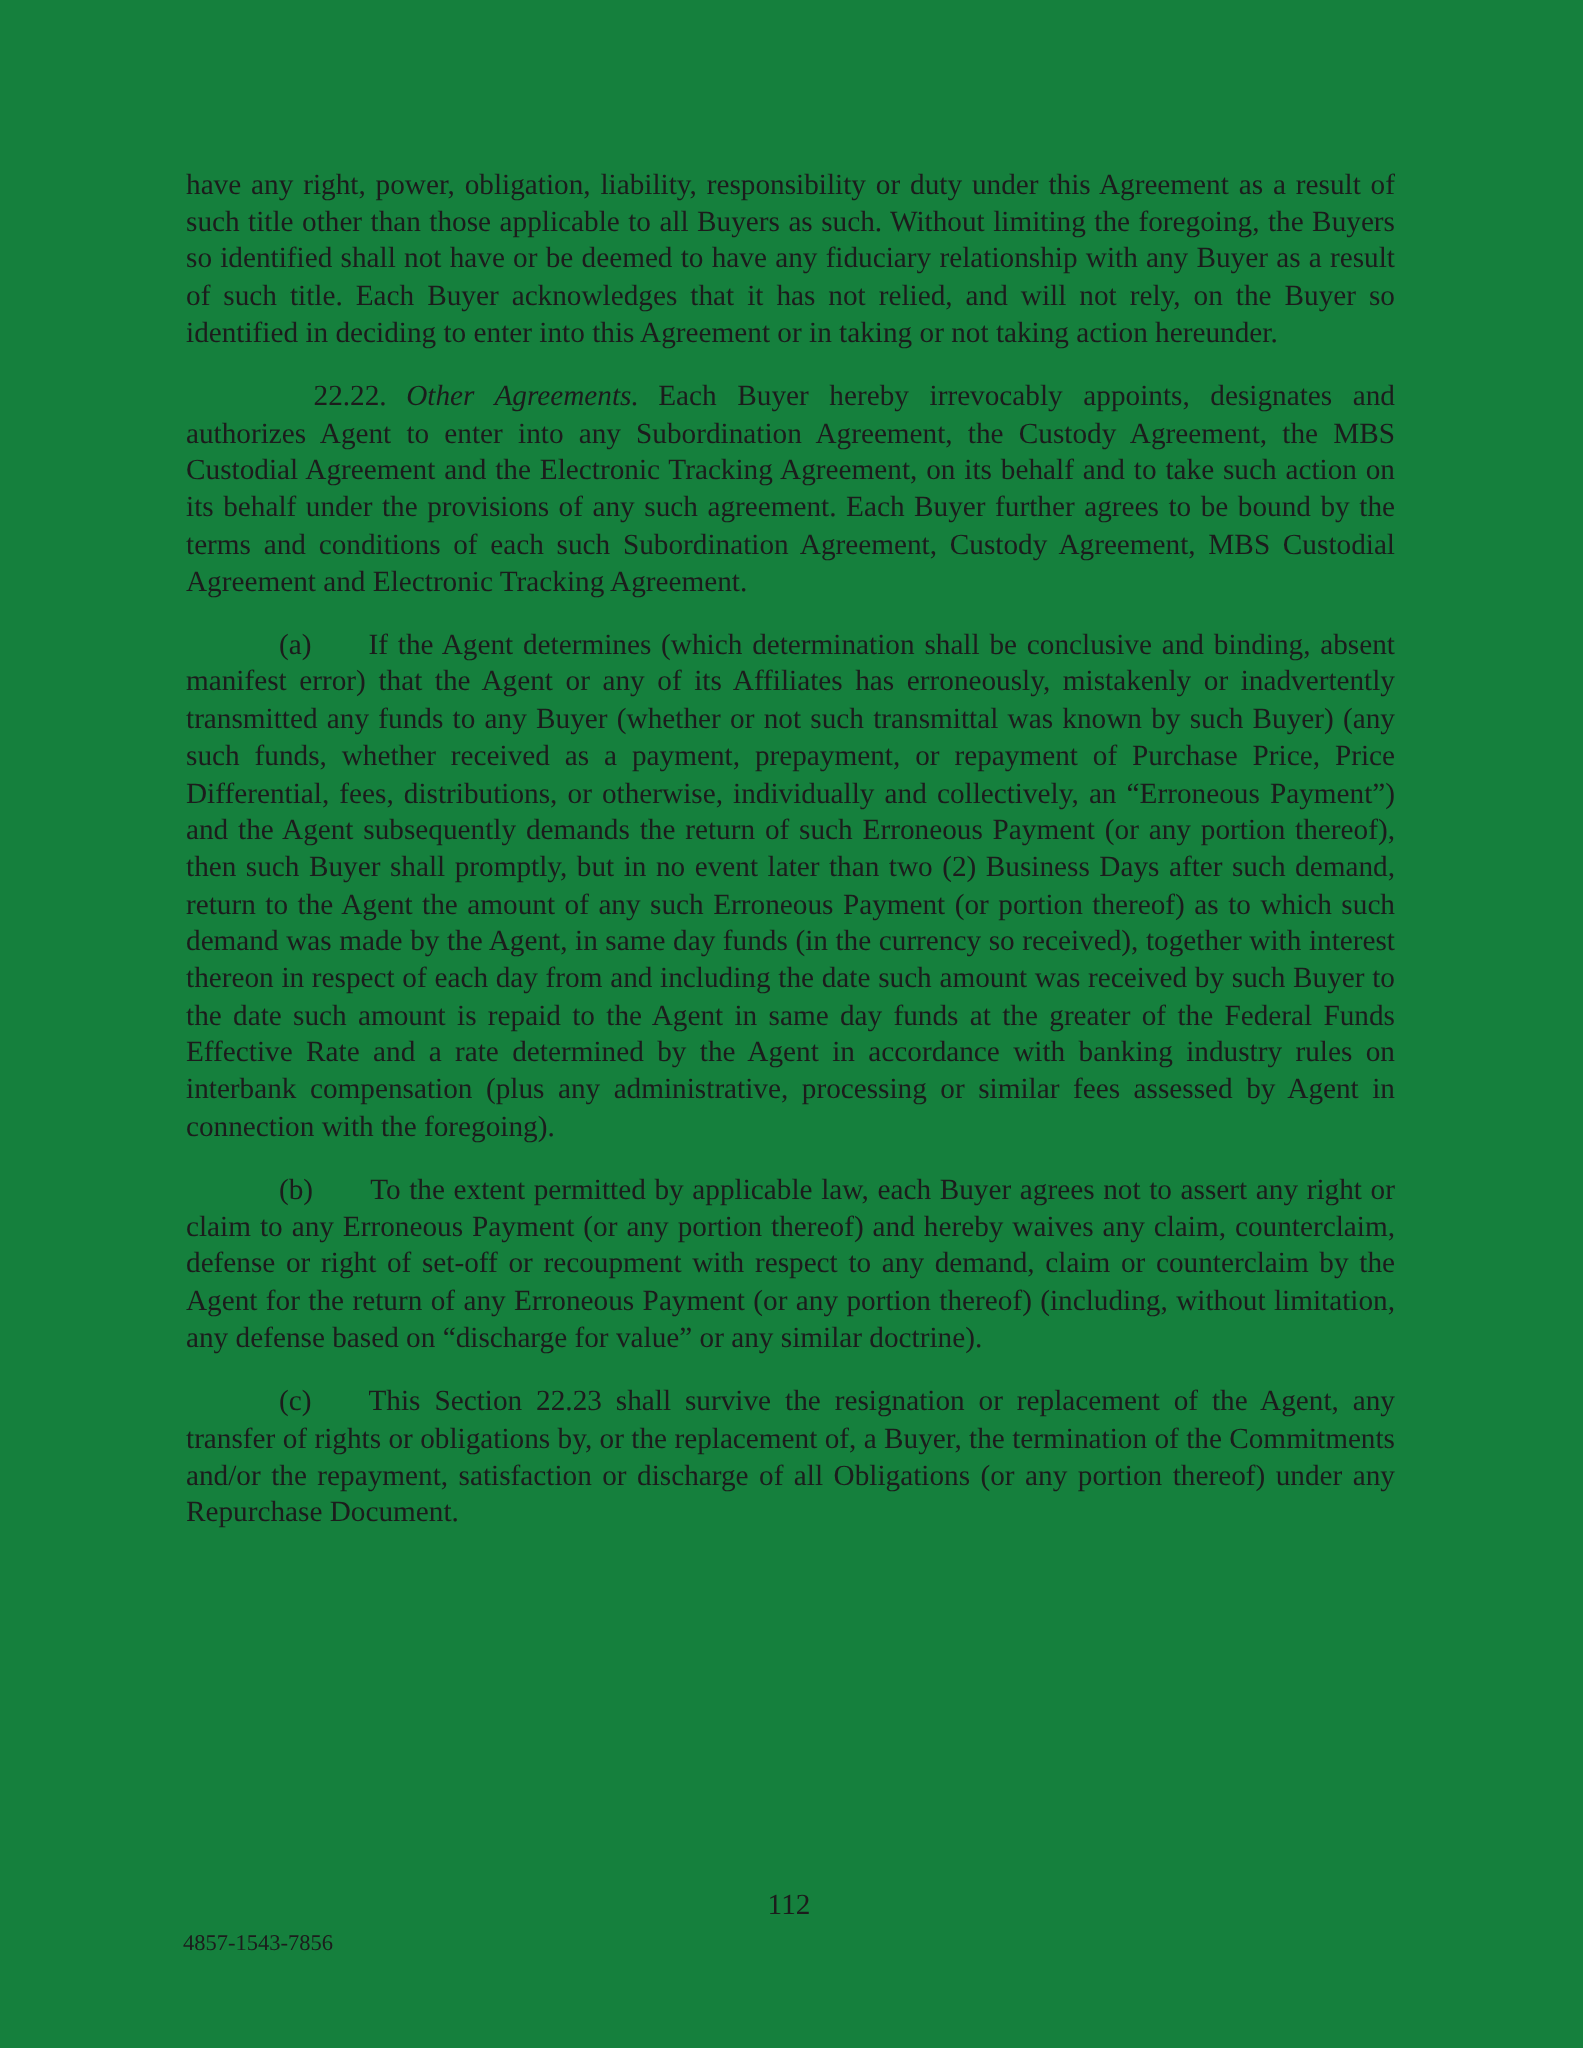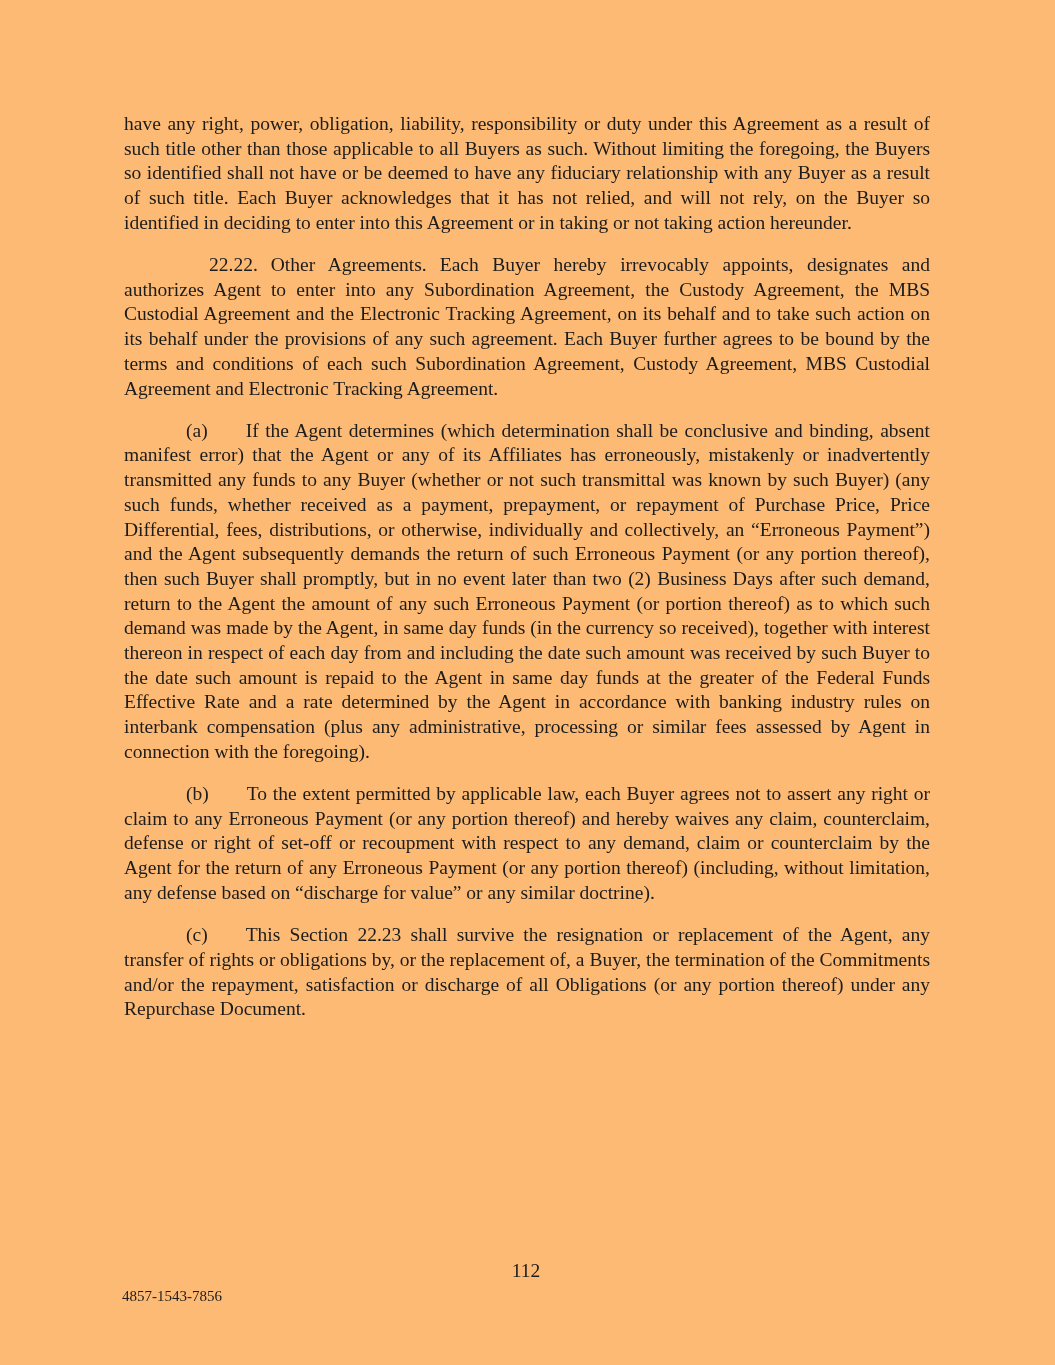--- a/index.html
+++ b/index.html
@@ -5,40 +5,40 @@
   html, body {
     margin: 0;
     padding: 0;
     background: #e8e8e8;
   }
   .page {
     position: relative;
     width: 1055px;
     height: 1365px;
     margin: 0 auto;
-    background: #fdba74;
+    background: #15803d;
     color: #1c1c1c;
     font-family: "Liberation Serif", "DejaVu Serif", serif;
     overflow: hidden;
   }
   .content {
     position: absolute;
     left: 124px;
     top: 112px;
     width: 806px;
   }
   .content p {
     margin: 0 0 17.5px 0;
     font-size: 19.5px;
     line-height: 24.7px;
     text-align: justify;
   }
   .indent-section { text-indent: 85px; }
   .indent-letter  { text-indent: 62px; }
-  .em { }
+  .em { font-style: italic; }
   .gap {
     display: inline-block;
     width: 13px;
     height: 1px;
   }
   .tab {
     display: inline-block;
     width: 38px;
     height: 1px;
   }

